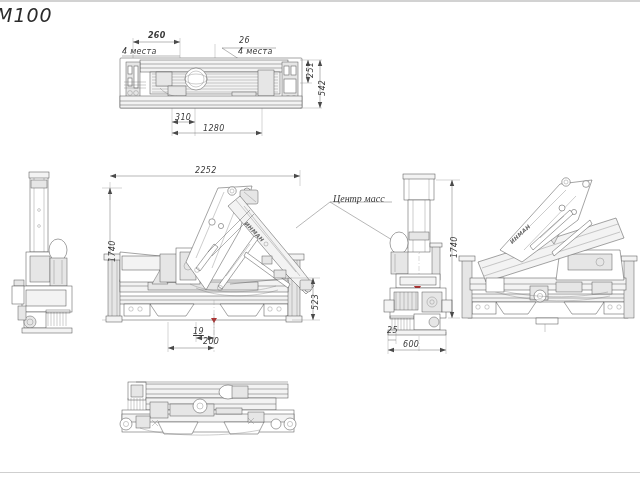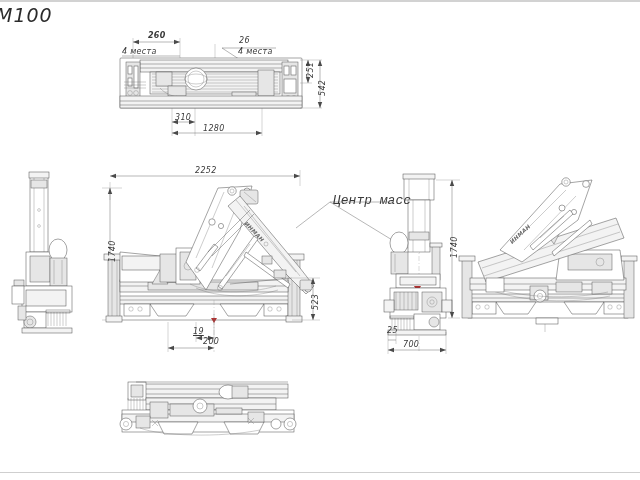--- a/index.html
+++ b/index.html
@@ -21,22 +21,22 @@
   }
   .dimtxt{
     position:absolute;
     font-family:"DejaVu Sans","Liberation Sans",sans-serif;
     font-style:italic;font-size:8px;color:#3a3a3a;
     white-space:nowrap;letter-spacing:.3px;
   }
   .dimtxt.v{transform-origin:0 0;}
   .note{
     position:absolute;
-    font-family:Liberation Mono, monospace;
-    font-style:italic;font-size:13px;color:#3a3a3a;white-space:nowrap;
+    font-family:Liberation Serif, serif;
+    font-style:italic;font-size:10px;color:#3a3a3a;white-space:nowrap;
   }
   svg{position:absolute;left:0;top:0;}
   .ln2{stroke:#555;stroke-width:.45;fill:none;}
   .thin{stroke:#6d6d6d;stroke-width:.35;fill:none;}
   .dim{stroke:#4a4a4a;stroke-width:.4;fill:none;}
   .ext{stroke:#7a7a7a;stroke-width:.33;fill:none;}
   .ctr{stroke:#9a9a9a;stroke-width:.35;fill:none;stroke-dasharray:5 2 1 2;}
   .fillp{fill:#f3f3f3;stroke:#4b4b4b;stroke-width:.5;}
   .fillw{fill:#ffffff;stroke:#4b4b4b;stroke-width:.5;}
   .fillg{fill:#e6e6e6;stroke:#4b4b4b;stroke-width:.45;}
@@ -501,16 +501,16 @@
 
   <div class="dimtxt" style="left:195px;top:166px;">2252</div>
   <div class="dimtxt v" style="left:108px;top:262px;transform:rotate(-90deg);">1740</div>
   <div class="dimtxt v" style="left:311px;top:310px;transform:rotate(-90deg);">523</div>
   <div class="dimtxt" style="left:193px;top:327px;text-decoration:underline;">19</div>
   <div class="dimtxt" style="left:168px;top:337px;padding-left:35px;">200</div>
 
   <div class="note" style="left:333px;top:193px;">Центр масс</div>
 
   <div class="dimtxt v" style="left:450px;top:258px;transform:rotate(-90deg);">1740</div>
-  <div class="dimtxt" style="left:403px;top:340px;">700</div>
+  <div class="dimtxt" style="left:403px;top:340px;">600</div>
   <div class="dimtxt" style="left:387px;top:326px;">25</div>
 
 </div>
 
 </body></html>

